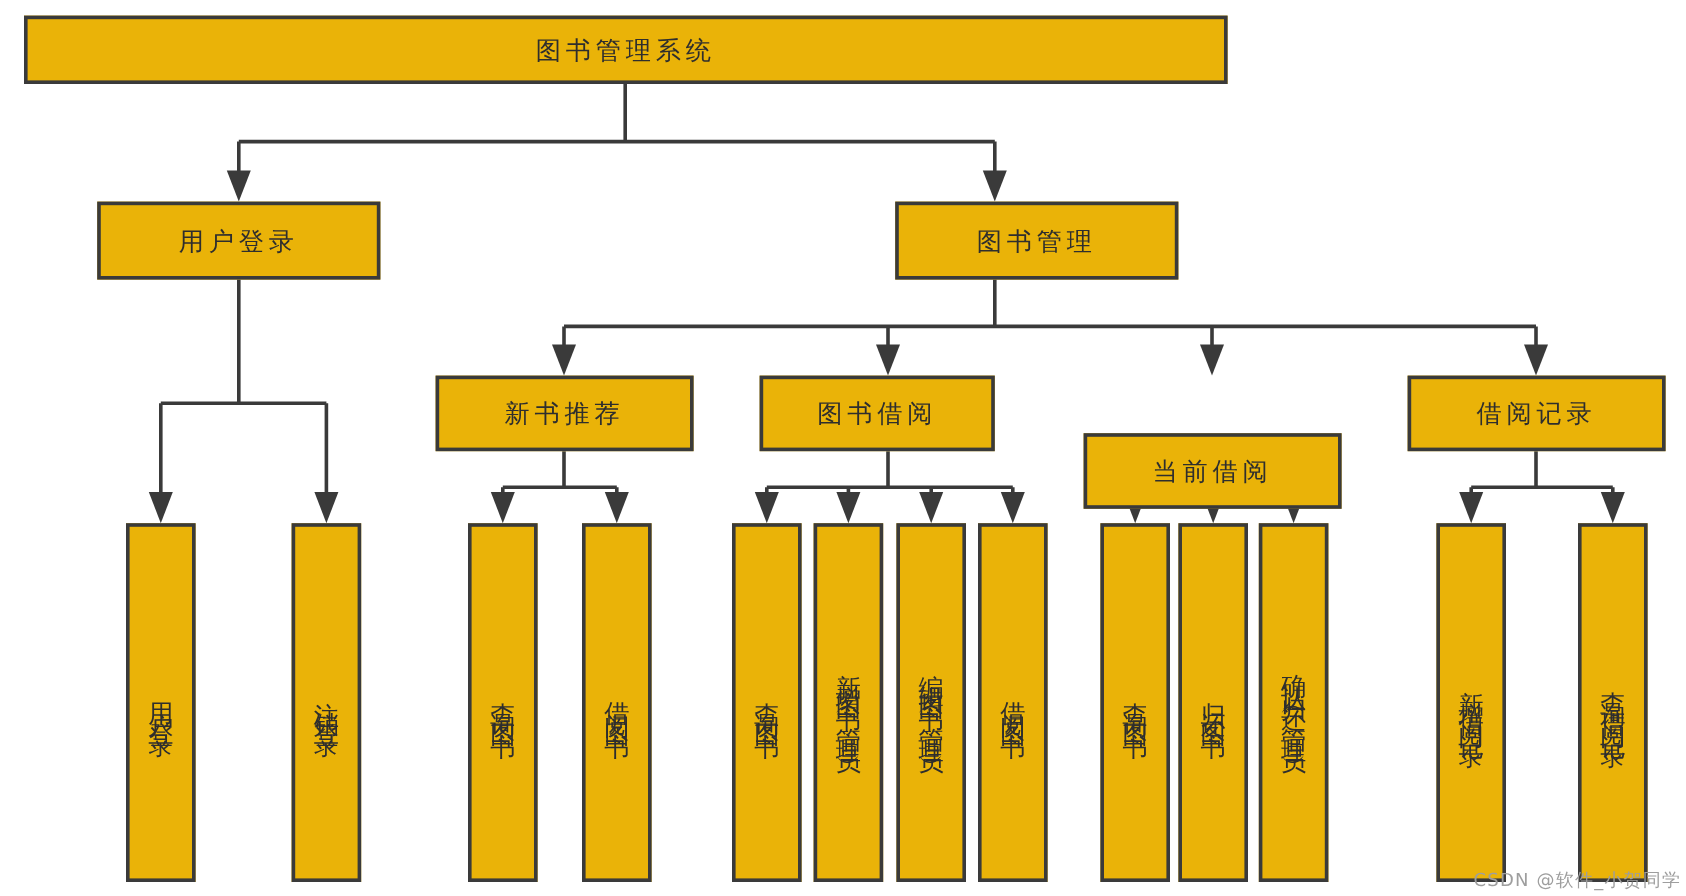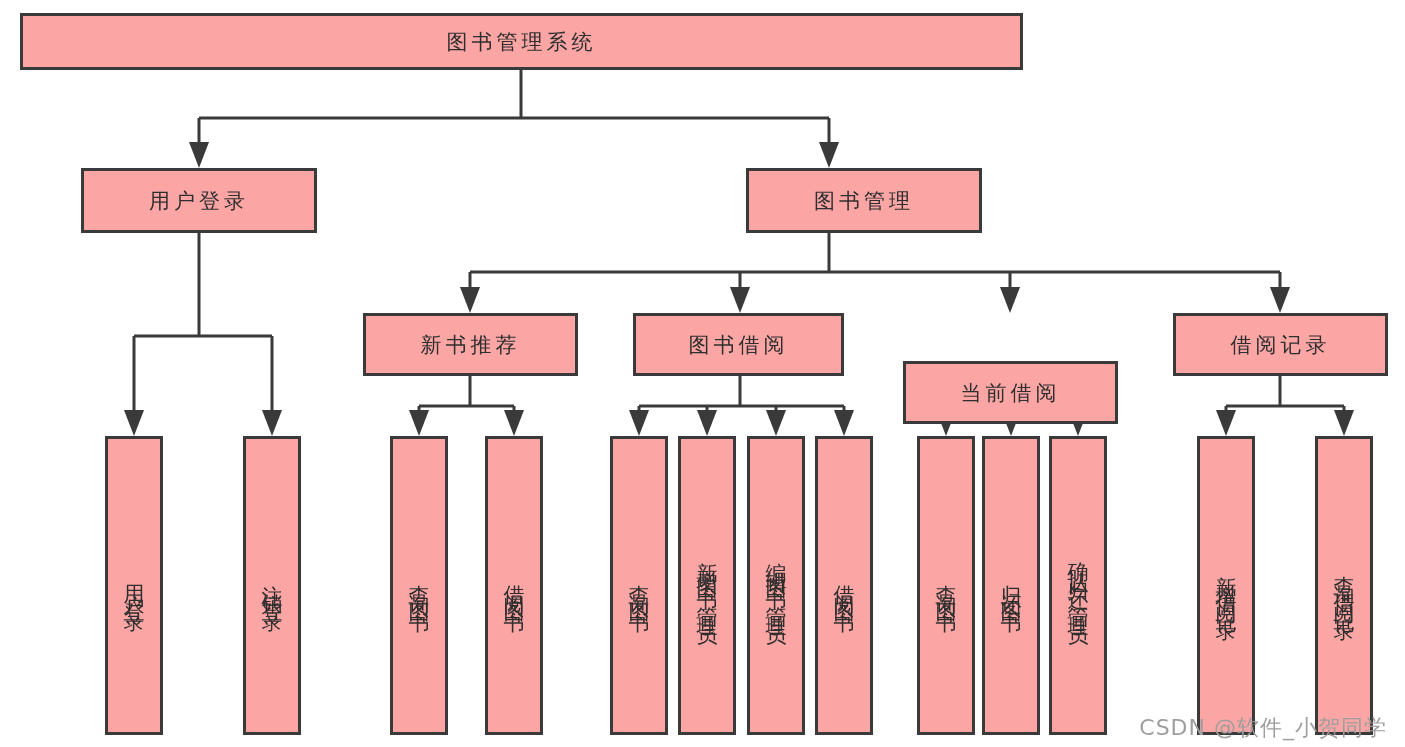--- a/index.html
+++ b/index.html
@@ -4,32 +4,32 @@
 <style>
   html,body{margin:0;padding:0;}
   body{
     width:1405px;height:747px;position:relative;overflow:hidden;
     background:#ffffff;
     font-family:"DejaVu Sans","Liberation Sans",sans-serif;
   }
   .connectors{position:absolute;left:0;top:0;z-index:0;}
   .node{
     position:absolute;box-sizing:border-box;z-index:1;
-    background:#fca5a5;border:3px solid #3a3a3a;color:#2e2e2e;
+    background:#eab308;border:3px solid #3a3a3a;color:#2e2e2e;
     display:flex;align-items:center;justify-content:center;
   }
   .hbox{font-size:21px;letter-spacing:4px;white-space:nowrap;}
   .vbox{font-size:21px;}
   .vtext{
     writing-mode:vertical-rl;text-orientation:mixed;
     letter-spacing:9px;white-space:nowrap;
   }
   .watermark{
-    position:absolute;right:18px;bottom:4px;z-index:2;
-    color:#9e9e9e;font-size:22px;letter-spacing:1px;white-space:nowrap;
+    position:absolute;right:4px;bottom:4px;z-index:2;
+    color:#9e9e9e;font-size:15px;letter-spacing:1px;white-space:nowrap;
   }
 </style>
 </head>
 <body>
 
 <svg class="connectors" width="1405" height="747" viewBox="0 0 1405 747">
 
   <path d="M521,70 V118 M199,118 H829 M199,118 V146 M829,118 V146" fill="none" stroke-width="3" stroke="#3a3a3a"></path>
 
   <path d="M199,233 V336 M134,336 H272 M134,336 V414 M272,336 V414" fill="none" stroke-width="3" stroke="#3a3a3a"></path>
@@ -64,21 +64,21 @@
   <polygon points="1216,410 1236,410 1226,436" fill="#3a3a3a"></polygon>
   <polygon points="1334,410 1354,410 1344,436" fill="#3a3a3a"></polygon>
 </svg>
 
 <div class="node hbox" style="left:20px;top:13px;width:1003px;height:57px;">图书管理系统</div>
 
 <div class="node hbox" style="left:81px;top:168px;width:236px;height:65px;">用户登录</div>
 <div class="node hbox" style="left:711px;top:168px;width:236px;height:65px;margin-left:35px;">图书管理</div>
 
 <div class="node hbox" style="left:363px;top:313px;width:215px;height:63px;">新书推荐</div>
-<div class="node hbox" style="left:633px;top:313px;width:211px;height:63px;">图书借阅</div>
+<div class="node hbox" style="left:633px;top:313px;width:196px;height:63px;">图书借阅</div>
 <div class="node hbox" style="left:903px;top:313px;width:215px;height:63px;margin-top:48px;">当前借阅</div>
 <div class="node hbox" style="left:1173px;top:313px;width:215px;height:63px;">借阅记录</div>
 
 <div class="node vbox" style="left:105px;top:436px;width:58px;height:299px;">
   <span class="vtext">用户登录</span>
 </div>
 <div class="node vbox" style="left:243px;top:436px;width:58px;height:299px;">
   <span class="vtext">注销登录</span>
 </div>
 

